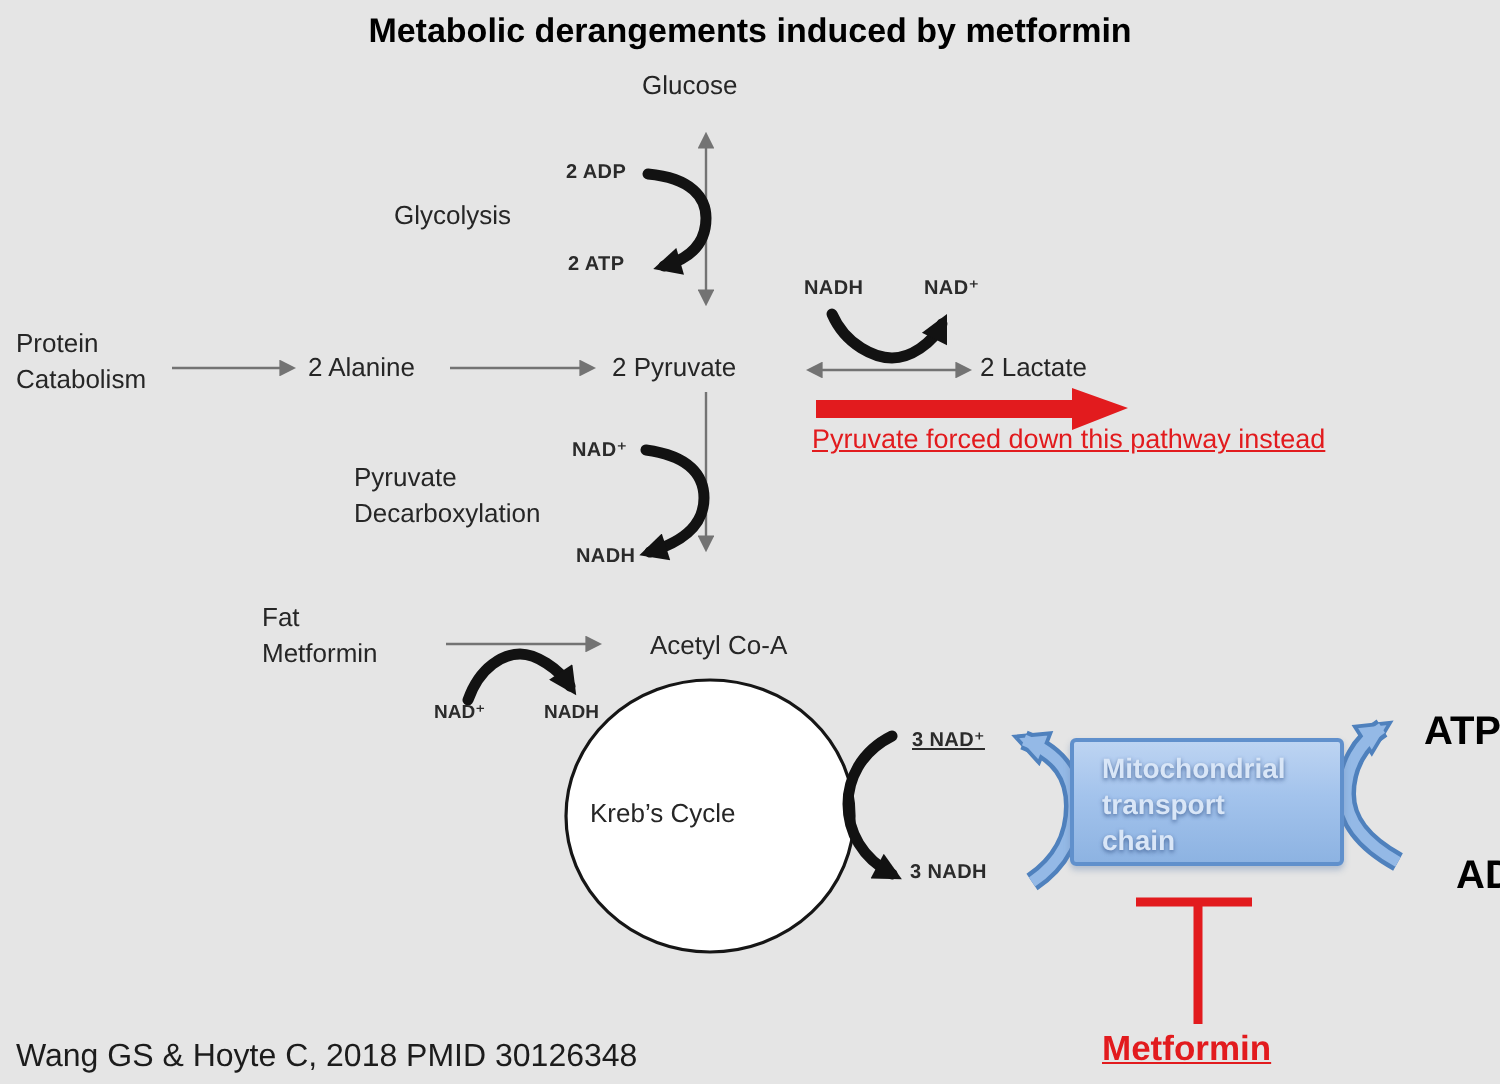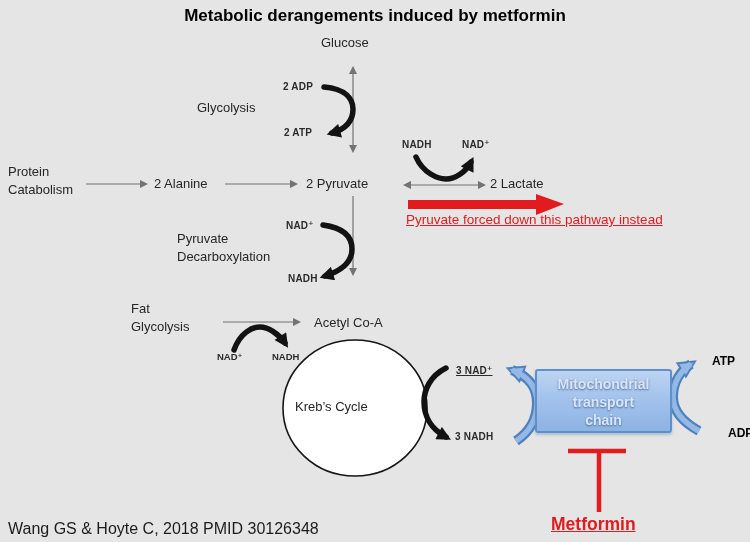--- a/index.html
+++ b/index.html
@@ -8,30 +8,30 @@
     font-family:"Liberation Sans","DejaVu Sans",sans-serif;color:#262626;
   }
   .lbl{position:absolute;white-space:pre-line;line-height:1.38;}
   .t15{font-size:13px;}
   .small{font-size:10px;font-weight:600;color:#2b2b2b;letter-spacing:.2px;}
   .tiny{font-size:9.5px;font-weight:600;color:#2b2b2b;}
   .red{color:#e21b1e;text-decoration:underline;}
   #title{left:0;right:0;top:4px;text-align:center;font-size:17px;font-weight:bold;color:#000;}
   #citation{left:8px;top:518px;font-size:16px;color:#1c1c1c;}
   #metformin{left:551px;top:512px;font-size:17.5px;font-weight:bold;}
-  .bold-nt{font-weight:bold;font-size:12px;color:#000;}
+  .bold-nt{font-weight:bold;font-size:20px;color:#000;}
   #krebs-label{left:295px;top:398px;width:120px;}
   #backedup{left:367px;top:251px;width:110px;text-align:center;font-size:13.5px;line-height:1.35;}
   #forced{left:406px;top:211px;font-size:13.5px;}
   #mito-box{
     position:absolute;left:535px;top:369px;width:105px;height:56px;padding:4px 14px 0 14px;
     background:linear-gradient(180deg,#bdd4f2 0%,#a3c3ec 45%,#8db3e2 100%);
     border:2px solid #6090cc;border-radius:3px;
     box-shadow:0 2px 3px rgba(110,140,180,.45);
-    text-align:center;font-size:14px;font-weight:bold;line-height:1.3;
+    text-align:left;font-size:14px;font-weight:bold;line-height:1.3;
     color:#d9e6f7;text-shadow:0 1px 2px rgba(62,94,146,.9);white-space:pre-line;
   }
   svg{position:absolute;left:0;top:0;}
 </style>
 </head>
 <body>
 
 <div id="stage">
 
   <svg width="750" height="542" viewBox="0 0 750 542">
@@ -94,22 +94,22 @@
   <div class="lbl small" style="left:402px;top:138px;">NADH</div>
   <div class="lbl small" style="left:462px;top:138px;">NAD⁺</div>
   <div class="lbl red" id="forced">Pyruvate forced down this pathway instead</div>
 
   <div class="lbl small" style="left:286px;top:219px;">NAD⁺</div>
   <div class="lbl t15" style="left:177px;top:230px;">Pyruvate
 Decarboxylation</div>
   <div class="lbl small" style="left:288px;top:272px;">NADH</div>
 
   <div class="lbl t15" style="left:131px;top:300px;">Fat
-Glycolysis</div>
-  <div class="lbl t15" style="left:314px;top:314px;text-align:center;">Acetyl Co-A</div>
+Metformin</div>
+  <div class="lbl t15" style="left:325px;top:314px;text-align:center;">Acetyl Co-A</div>
   <div class="lbl tiny" style="left:217px;top:350px;">NAD⁺</div>
   <div class="lbl tiny" style="left:272px;top:350px;">NADH</div>
   <div class="lbl t15" id="krebs-label">Kreb’s Cycle</div>
   <div class="lbl small" style="left:456px;top:364px;text-decoration:underline;">3 NAD⁺</div>
   <div class="lbl small" style="left:455px;top:430px;">3 NADH</div>
 
   <div id="mito-box">Mitochondrial
 transport
 chain</div>
   <div class="lbl bold-nt" style="left:712px;top:353px;">ATP</div>

